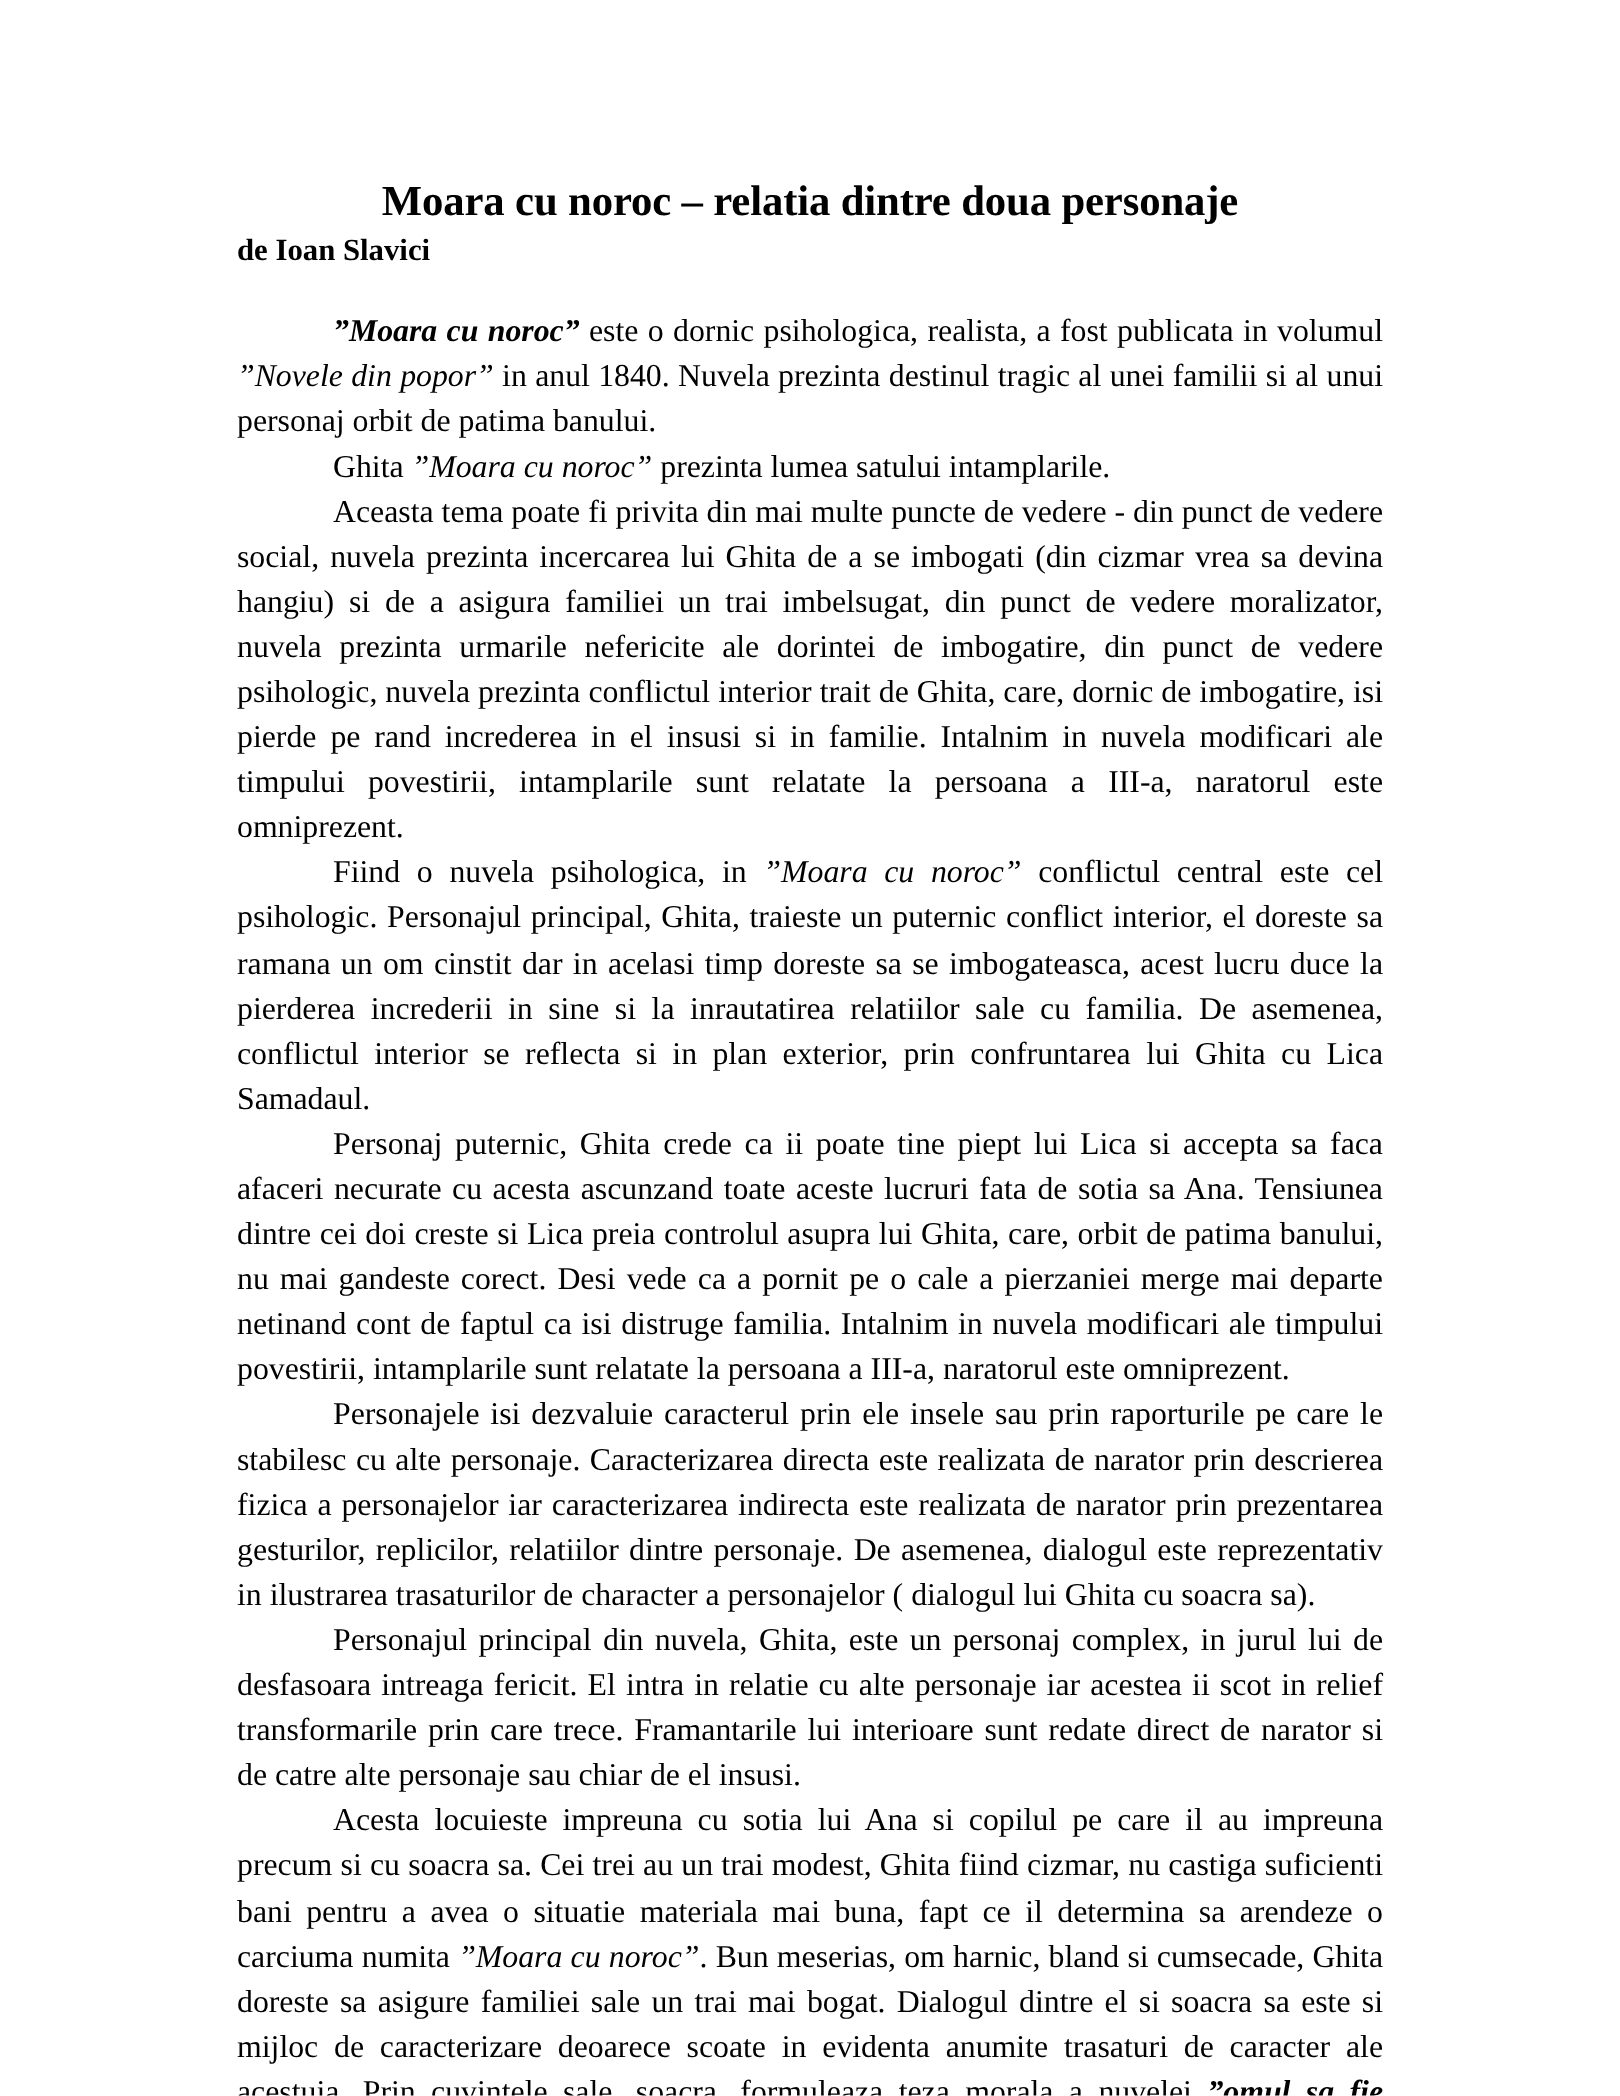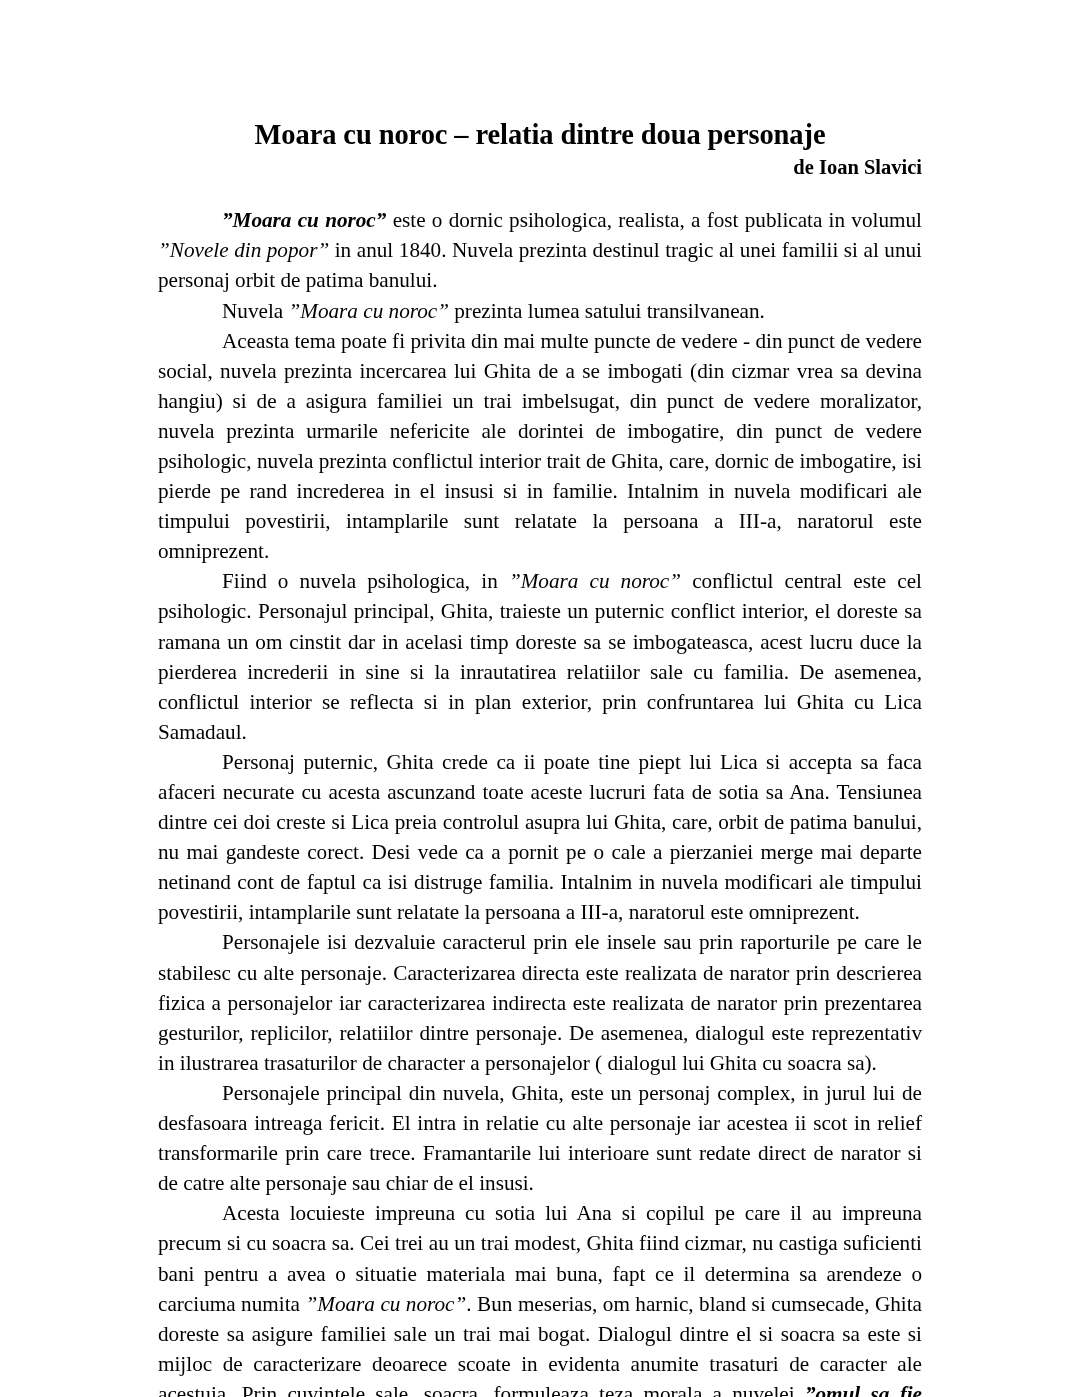--- a/index.html
+++ b/index.html
@@ -27,21 +27,21 @@
     font-size: 28.5px;
     font-weight: bold;
     text-align: center;
     line-height: 1.18;
     letter-spacing: -0.1px;
     margin: 0;
   }
   .doc-byline {
     font-size: 20.5px;
     font-weight: bold;
-    text-align: right;
+    text-align: left;
     line-height: 1.2;
     margin: 3px 0 0 0;
   }
   .body-block {
     margin-top: 26px;
   }
   p.para {
     margin: 0;
     font-size: 21.2px;
     line-height: 30.1px;
@@ -59,22 +59,22 @@
 <body>
 
 <div class="page">
 
   <h1 class="doc-title">Moara cu noroc – relatia dintre doua personaje</h1>
 
   <div class="doc-byline">de Ioan Slavici</div>
 
   <div class="body-block">
       <p class="para"><span class="bi">”Moara cu noroc”</span><span> este o dornic psihologica, realista, a fost publicata in volumul </span><i>”Novele din popor”</i><span> in anul 1840. Nuvela prezinta destinul tragic al unei familii si al unui personaj orbit de patima banului.</span></p>
-      <p class="para"><span>Nuvela </span><i>”Moara cu noroc”</i><span> prezinta lumea satului transilvanean.</span></p>
+      <p class="para"><span>Ghita </span><i>”Moara cu noroc”</i><span> prezinta lumea satului intamplarile.</span></p>
       <p class="para"><span>Aceasta </span><b>tema</b><span> poate fi privita din mai multe puncte de vedere - </span><b>din punct de vedere social</b><span>, nuvela prezinta incercarea lui Ghita de a se imbogati (din cizmar vrea sa devina hangiu) si de a asigura familiei un trai imbelsugat, </span><b>din punct de vedere moralizator</b><span>, nuvela prezinta urmarile nefericite ale dorintei de imbogatire, </span><b>din punct de vedere psihologic</b><span>, nuvela prezinta conflictul interior trait de Ghita, care, dornic de imbogatire, isi pierde pe rand increderea in el insusi si in familie. Intalnim in nuvela modificari ale timpului povestirii, intamplarile sunt relatate la persoana a III-a, naratorul este omniprezent.</span></p>
       <p class="para"><span>Fiind o nuvela psihologica, in </span><i>”Moara cu noroc”</i><span> </span><b>conflictul central este cel psihologic</b><span>. Personajul principal, Ghita, traieste un puternic conflict interior, el doreste sa ramana un om cinstit dar in acelasi timp doreste sa se imbogateasca, acest lucru duce la pierderea increderii in sine si la inrautatirea relatiilor sale cu familia. De asemenea, conflictul interior se reflecta si in plan exterior, prin confruntarea lui Ghita cu Lica Samadaul.</span></p>
       <p class="para"><span>Personaj puternic, Ghita crede ca ii poate tine piept lui Lica si accepta sa faca afaceri necurate cu acesta ascunzand toate aceste lucruri fata de sotia sa Ana. Tensiunea dintre cei doi creste si Lica preia controlul asupra lui Ghita, care, orbit de patima banului, nu mai gandeste corect. Desi vede ca a pornit pe o cale a pierzaniei merge mai departe netinand cont de faptul ca isi distruge familia. Intalnim in nuvela modificari ale timpului povestirii, intamplarile sunt relatate la persoana a III-a, naratorul este omniprezent.</span></p>
       <p class="para"><span>Personajele isi dezvaluie caracterul prin ele insele sau prin raporturile pe care le stabilesc cu alte personaje. Caracterizarea directa este realizata de narator prin descrierea fizica a personajelor iar caracterizarea indirecta este realizata de narator prin prezentarea gesturilor, replicilor, relatiilor dintre personaje. De asemenea, dialogul este reprezentativ in ilustrarea trasaturilor de character a personajelor ( dialogul lui Ghita cu soacra sa).</span></p>
-      <p class="para"><b>Personajele principal din nuvela, Ghita</b><span>, este un personaj complex, in jurul lui de desfasoara intreaga fericit. El intra in relatie cu alte personaje iar acestea ii scot in relief transformarile prin care trece. Framantarile lui interioare sunt redate direct de narator si de catre alte personaje sau chiar de el insusi.</span></p>
+      <p class="para"><b>Personajul principal din nuvela, Ghita</b><span>, este un personaj complex, in jurul lui de desfasoara intreaga fericit. El intra in relatie cu alte personaje iar acestea ii scot in relief transformarile prin care trece. Framantarile lui interioare sunt redate direct de narator si de catre alte personaje sau chiar de el insusi.</span></p>
       <p class="para"><span>Acesta locuieste impreuna cu sotia lui Ana si copilul pe care il au impreuna precum si cu soacra sa. Cei trei au un trai modest, Ghita fiind cizmar, nu castiga suficienti bani pentru a avea o situatie materiala mai buna, fapt ce il determina sa arendeze o carciuma numita </span><i>”Moara cu noroc”</i><span>. Bun meserias, om harnic, bland si cumsecade, Ghita doreste sa asigure familiei sale un trai mai bogat. Dialogul dintre el si soacra sa este si mijloc de caracterizare deoarece scoate in evidenta anumite trasaturi de caracter ale acestuia. Prin cuvintele sale, soacra, formuleaza teza morala a nuvelei </span><span class="bi">”omul sa fie multumit cu saracia sa, caci, daca e vorba, nu bogatia, ci linistea colibei tale te face fericit”</span></p>
     </div>
 
 </div>
 
 </body></html>

